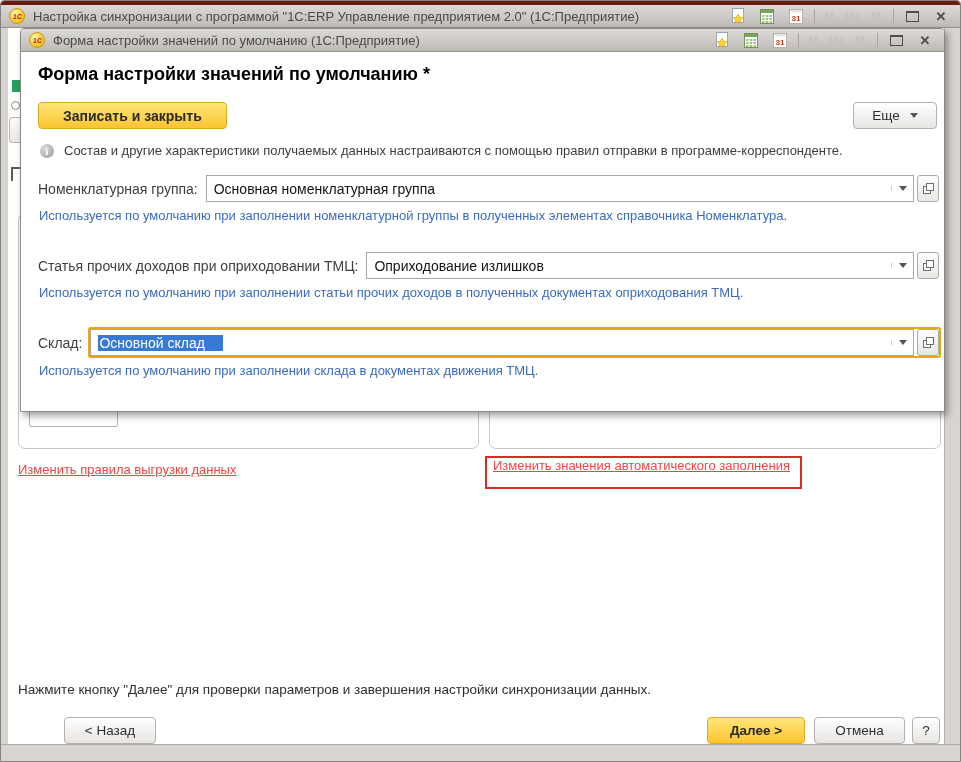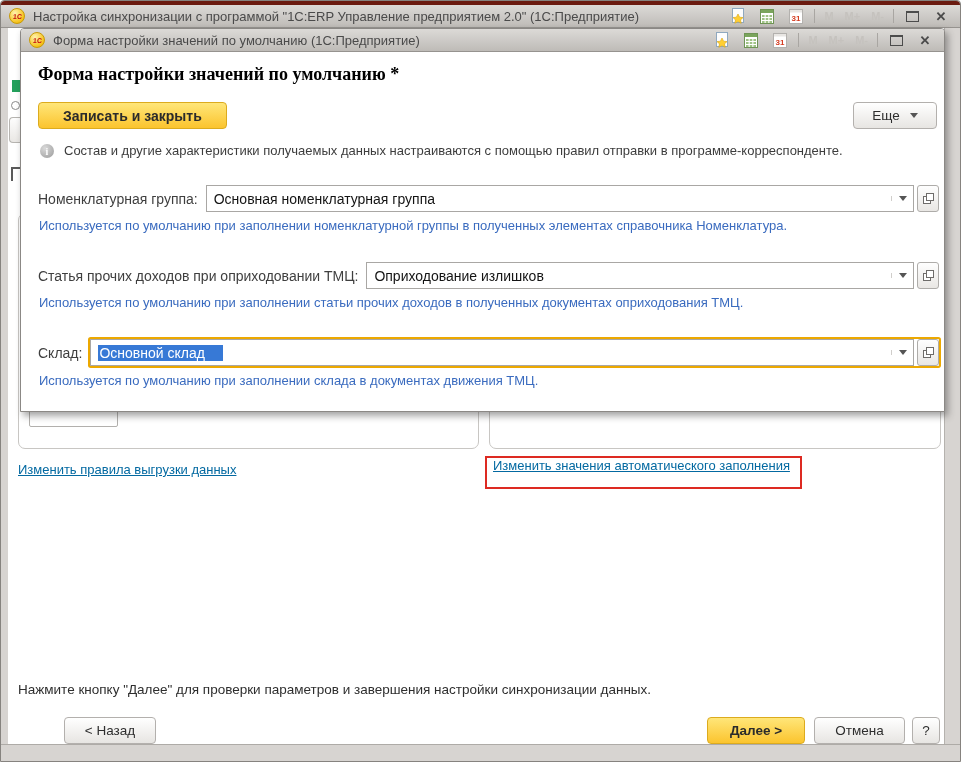--- a/index.html
+++ b/index.html
@@ -31,53 +31,53 @@
   .frag-green{left:11px;top:79px;width:8px;height:12px;background:#23a05b;}
   .frag-text1{left:10px;top:100px;width:9px;height:9px;border:1px solid #8a8a8a;border-radius:50%;box-sizing:border-box;}
   .frag-btn{left:8px;top:116px;width:13px;height:24px;border:1px solid #b6b4b0;border-right:none;
             border-radius:4px 0 0 4px;background:linear-gradient(#fdfdfd,#e9e7e4);}
   .frag-text2{left:10px;top:166px;width:9px;height:12px;border-left:2px solid #5a5a5a;border-top:2px solid #5a5a5a;}
   .panel{position:absolute;top:212px;height:236px;border:1px solid #c8c6c3;border-radius:7px;background:#fff;box-sizing:border-box;}
   .panel-left{left:17px;width:461px;}
   .panel-right{left:488px;width:452px;}
   .panel-inner-box{position:absolute;left:10px;top:28px;width:87px;height:183px;border:1px solid #b2b0ad;border-radius:2px;background:#fff;}
   .links-row{position:absolute;left:0;top:455px;width:100%;height:34px;}
-  a.link{font-size:13px;color:#0369a1;text-decoration:underline;white-space:nowrap;cursor:pointer;}
+  a.link{font-size:13px;color:#ef4444;text-decoration:underline;white-space:nowrap;cursor:pointer;}
   .link-left{position:absolute;left:17px;top:6px;}
   .red-box{position:absolute;left:484px;top:0;width:307px;height:29px;border:2px solid #dd2a22;
            display:flex;align-items:flex-start;padding-left:6px;box-sizing:content-box;}
   .footer-hint{position:absolute;left:17px;top:681px;font-size:13.5px;color:#2e2e2e;}
   .btn{height:27px;border:1px solid #b3b0ad;border-radius:4px;background:linear-gradient(#ffffff,#e7e5e2);
        font-family:"Liberation Sans",sans-serif;font-size:13.5px;color:#2e2e2e;padding:0 12px;
        display:flex;align-items:center;justify-content:center;box-sizing:border-box;cursor:pointer;}
   .btn-yellow{background:linear-gradient(#ffe679,#fbc42e);border-color:#dcab1e;font-weight:bold;color:#2b2b2b;}
   .wizard-btn{position:absolute;top:716px;}
   .btn-back{left:17px;width:92px;margin-left:46px;}
   .btn-next{left:706px;width:98px;}
   .btn-cancel{left:813px;width:91px;}
   .btn-help{left:911px;width:28px;padding:0;}
   
   .dialog{position:absolute;left:20px;top:28px;width:925px;height:384px;background:#fff;
           border:1px solid #8b8885;border-radius:4px 4px 0 0;box-sizing:border-box;
           box-shadow:3px 4px 7px rgba(50,50,50,.45);}
   .dialog > .titlebar{top:0;border-radius:3px 3px 0 0;}
   .dialog-content{position:absolute;left:0;right:0;top:23px;bottom:0;background:#fff;overflow:hidden;}
-  .dlg-heading{margin:12px 16px 0 17px;font-size:18px;font-weight:bold;color:#000;font-family:Liberation Serif, serif;}
+  .dlg-heading{margin:12px 16px 0 17px;font-size:18px;font-weight:bold;color:#000;}
   .dlg-toolbar{margin:17px 7px 0 17px;display:flex;align-items:center;justify-content:space-between;}
   .btn-save{height:27px;padding:0 24px;font-size:14px;}
   .btn-more{height:27px;width:84px;padding:0;display:flex;align-items:center;justify-content:center;gap:10px;}
   .caret{width:0;height:0;border-left:4px solid transparent;border-right:4px solid transparent;border-top:5px solid #555;}
   .info-row{margin:14px 17px 0 19px;display:flex;align-items:flex-start;gap:10px;}
   .info-icon{flex:none;width:14px;height:14px;border-radius:50%;margin-top:1px;
              background:radial-gradient(circle at 35% 30%,#d9d9d9,#9a9a9a);
              color:#fff;font-size:10px;font-weight:bold;font-family:"Liberation Serif",serif;
              display:flex;align-items:center;justify-content:center;}
   .info-text{font-size:13px;color:#3d3d3d;}
   .field-row{display:flex;align-items:center;gap:8px;padding:0 5px 0 17px;height:27px;}
-  .row-1{margin-top:27px;}
+  .row-1{margin-top:17px;}
   .row-2{margin-top:29px;}
   .row-3{margin-top:29px;}
   .field-label{font-size:14px;color:#3f3f3f;white-space:nowrap;}
   .field-ctrl{flex:1;display:flex;align-items:stretch;gap:3px;height:27px;}
   .field-ctrl.focused{box-shadow:0 0 0 2px #eca800;border-radius:1px;}
   .combo{flex:1;display:flex;align-items:center;border:1px solid #a9a7a4;background:#fff;box-sizing:border-box;}
   .combo-value{flex:1;padding:0 7px;font-size:14px;color:#141414;white-space:nowrap;overflow:hidden;}
   .selected-value{background:#3779d6;color:#fff;padding:1px 18px 2px 1px;}
   .combo-arrow{width:21px;border-left:1px solid #d0cecb;display:flex;align-items:center;justify-content:center;cursor:pointer;}
   .open-btn{width:22px;height:27px;border:1px solid #aeaca9;border-radius:3px;background:linear-gradient(#fefefe,#e9e7e4);

